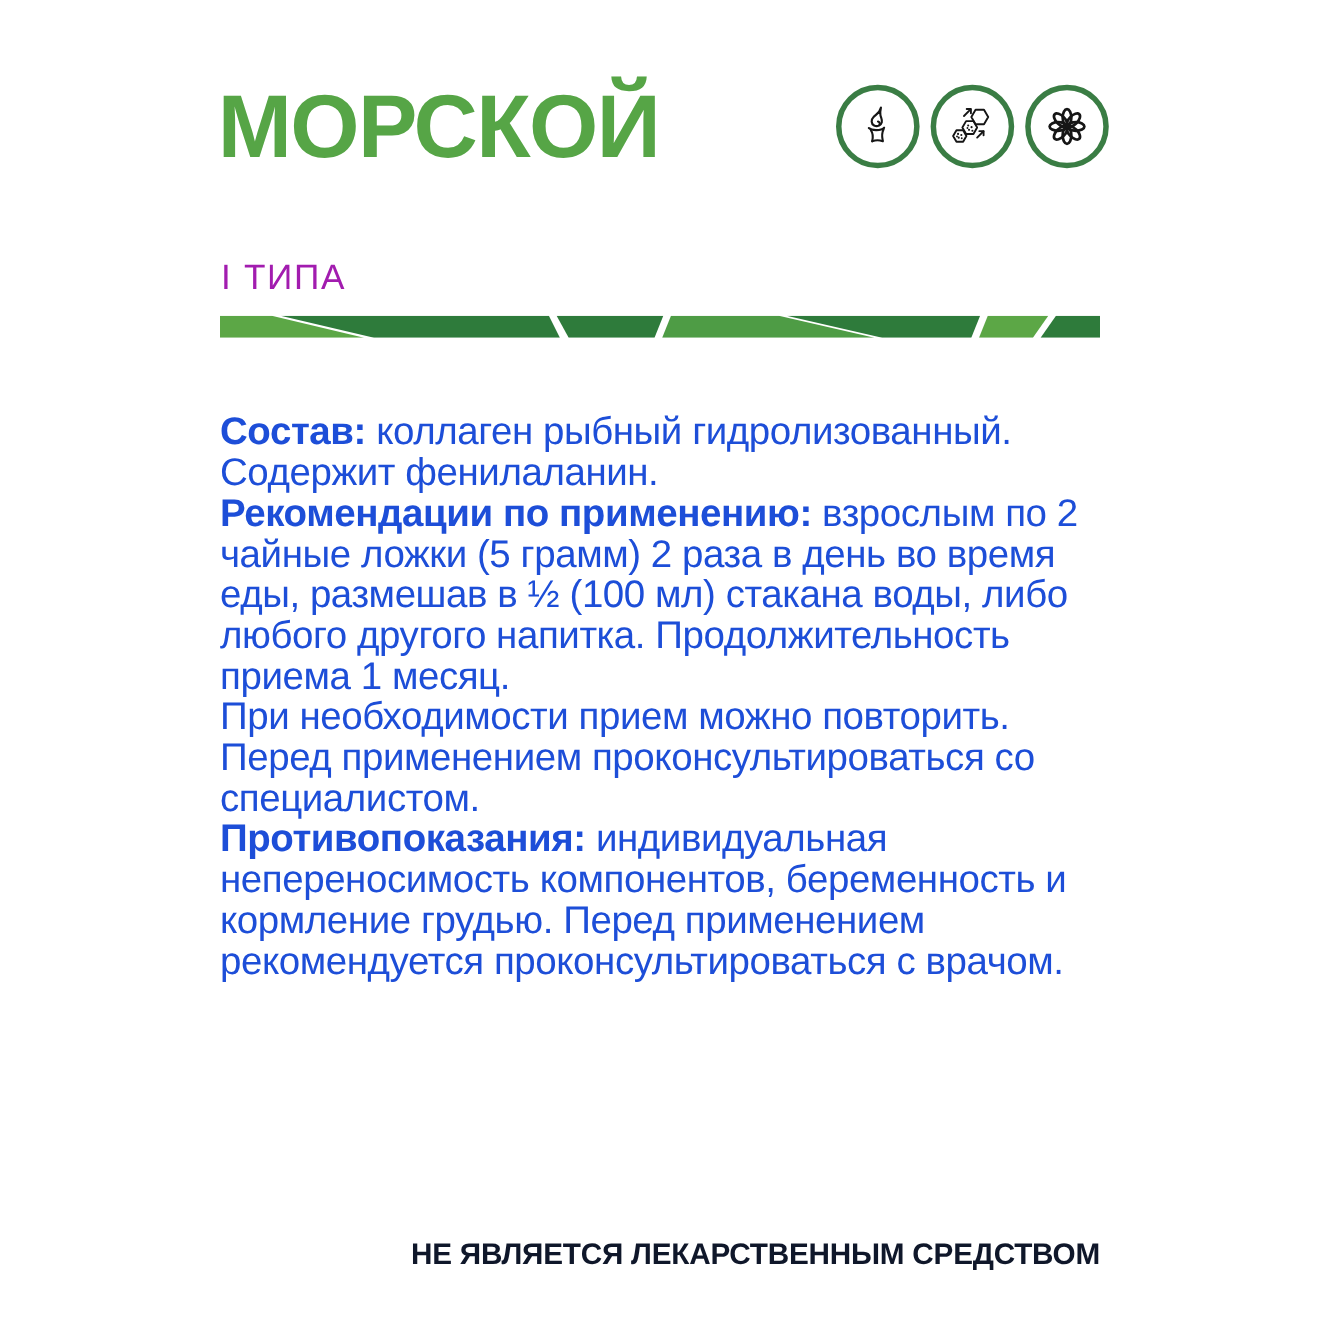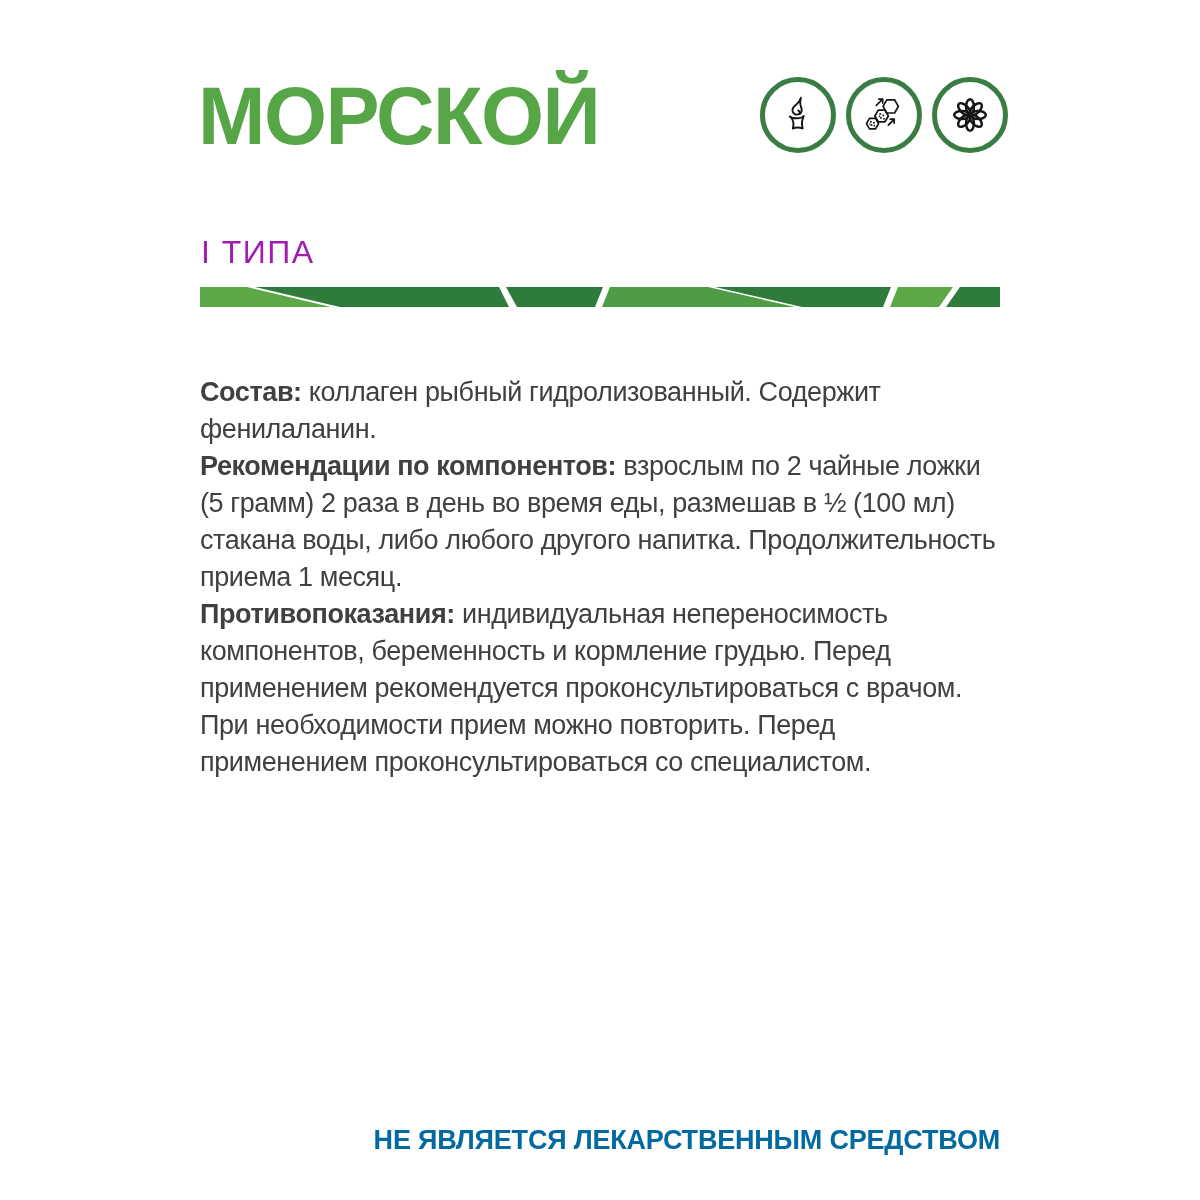--- a/index.html
+++ b/index.html
@@ -31,32 +31,32 @@
   .badge{
     width:66px;height:66px;border:5px solid #3A7D44;border-radius:50%;
     background:#fff;display:flex;align-items:center;justify-content:center;
   }
   .badge svg{display:block;}
   
   .stripe{position:absolute;left:200px;top:287px;width:800px;height:20px;}
   
   .bodytext{
     position:absolute;left:200px;top:374px;width:804px;
-    font-size:27px;line-height:37px;letter-spacing:-0.4px;
-    color:#404040;
+    font-size:35px;line-height:37px;letter-spacing:-0.4px;
+    color:#1d4ed8;
   }
   .bodytext p{margin:0;padding:0;}
   .bodytext strong{font-weight:700;}
   
   .disclaimer{
     position:absolute;left:200px;top:1125px;width:800px;
     text-align:right;
     font-size:27px;line-height:30px;font-weight:700;
     letter-spacing:-0.2px;
-    color:#0369a1;
+    color:#0f172a;
     white-space:nowrap;
   }
 </style>
 </head>
 <body>
 
 <div class="page">
 
   <div class="title">
     <div>МОРСКОЙ</div>
@@ -130,20 +130,20 @@
       <polygon points="306,0 403,0 395,20 317,20" fill="#2E7B3B"></polygon>
       <polygon points="410,0 508,0 595,20 402,20" fill="#4E9C45"></polygon>
       <polygon points="515,0 691,0 683,20 602,20" fill="#2E7B3B"></polygon>
       <polygon points="698,0 753,0 739,20 690,20" fill="#5CA746"></polygon>
       <polygon points="760,0 800,0 800,20 746,20" fill="#2E7B3B"></polygon>
     </svg>
   </div>
 
   <div class="bodytext">
     <p><strong>Состав:</strong> <span>коллаген рыбный гидролизованный. Содержит фенилаланин.</span></p>
-    <p><strong>Рекомендации по компонентов:</strong> <span>взрослым по 2 чайные ложки (5 грамм) 2 раза в день во время еды, размешав в ½ (100 мл) стакана воды, либо любого другого напитка. Продолжительность приема 1 месяц.</span></p>
+    <p><strong>Рекомендации по применению:</strong> <span>взрослым по 2 чайные ложки (5 грамм) 2 раза в день во время еды, размешав в ½ (100 мл) стакана воды, либо любого другого напитка. Продолжительность приема 1 месяц.</span></p>
+    <p><span>При необходимости прием можно повторить. Перед применением проконсультироваться со специалистом.</span></p>
     <p><strong>Противопоказания:</strong> <span>индивидуальная непереносимость компонентов, беременность и кормление грудью. Перед применением рекомендуется проконсультироваться с врачом.</span></p>
-    <p><span>При необходимости прием можно повторить. Перед применением проконсультироваться со специалистом.</span></p>
   </div>
 
   <div class="disclaimer">НЕ ЯВЛЯЕТСЯ ЛЕКАРСТВЕННЫМ СРЕДСТВОМ</div>
 
 </div>
 
 </body></html>

